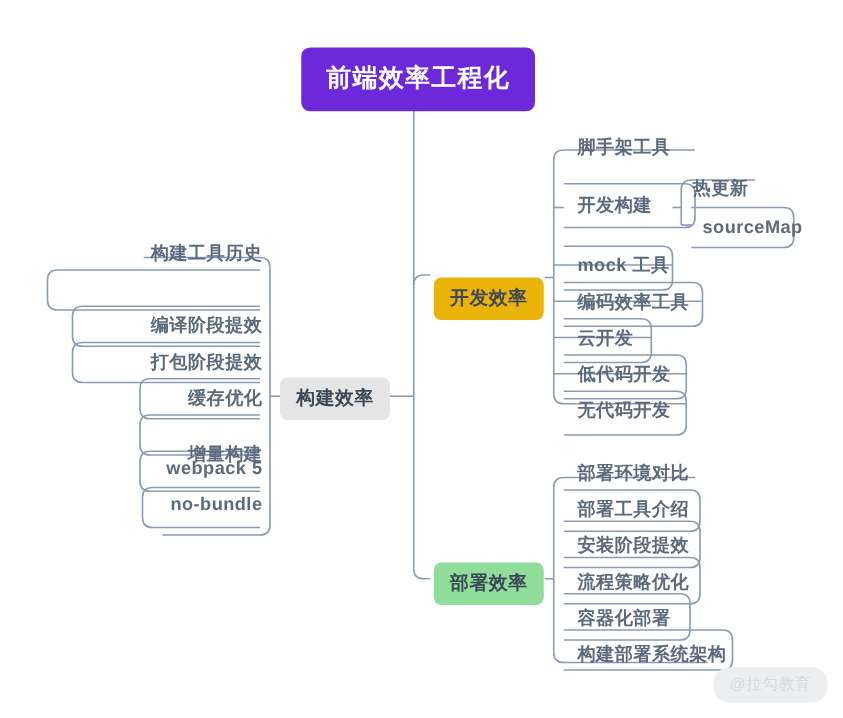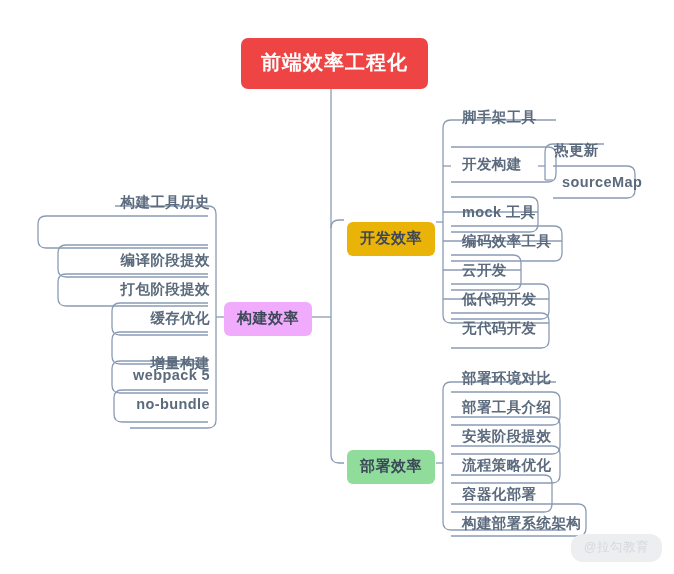--- a/index.html
+++ b/index.html
@@ -10,40 +10,40 @@
     overflow:hidden;
     position:relative;
   }
   #canvas{position:absolute;left:0;top:0;width:674px;height:574px;}
   svg.links{position:absolute;left:0;top:0;width:674px;height:574px;pointer-events:none;}
 
   .node{position:absolute;box-sizing:border-box;white-space:nowrap;}
 
   
   .root{
-    background:#ef4444;
+    background:#6d28d9;
     color:#ffffff;
     font-size:20px;
     font-weight:bold;
     border-radius:7px;
     padding:11px 20px 13px 20px;
     letter-spacing:1px;
   }
 
   
   .branch{
     font-size:15px;
     font-weight:bold;
     color:#3c4858;
     border-radius:6px;
     padding:7px 13px 8px 13px;
     letter-spacing:.5px;
   }
   .branch.dev{background:#eab308;}
-  .branch.build{background:#f0abfc;}
+  .branch.build{background:#e5e5e5;}
   .branch.deploy{background:#8FDC9B;}
 
   
   .leaf{
     font-size:14.5px;
     font-weight:bold;
     color:#5b6a7d;
     padding:3px 6px 4px 6px;
     letter-spacing:.4px;
   }

